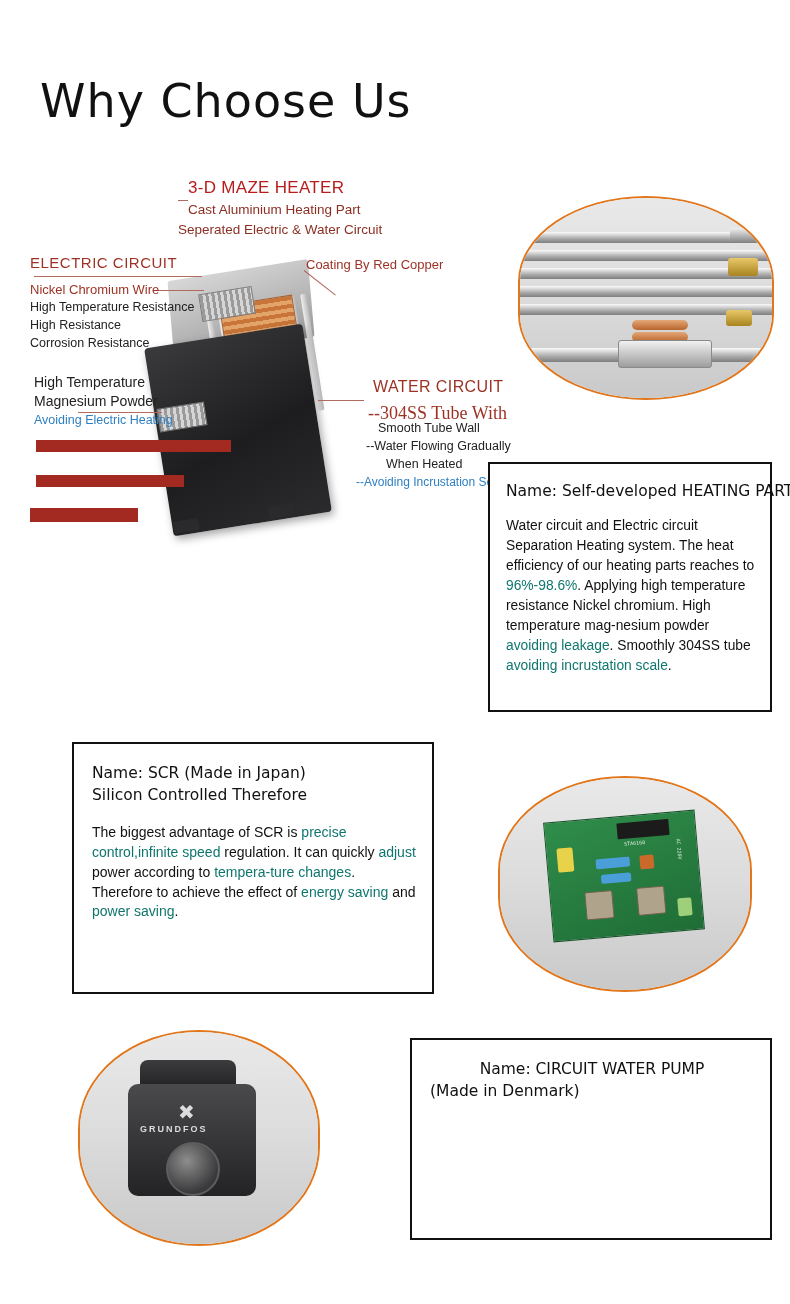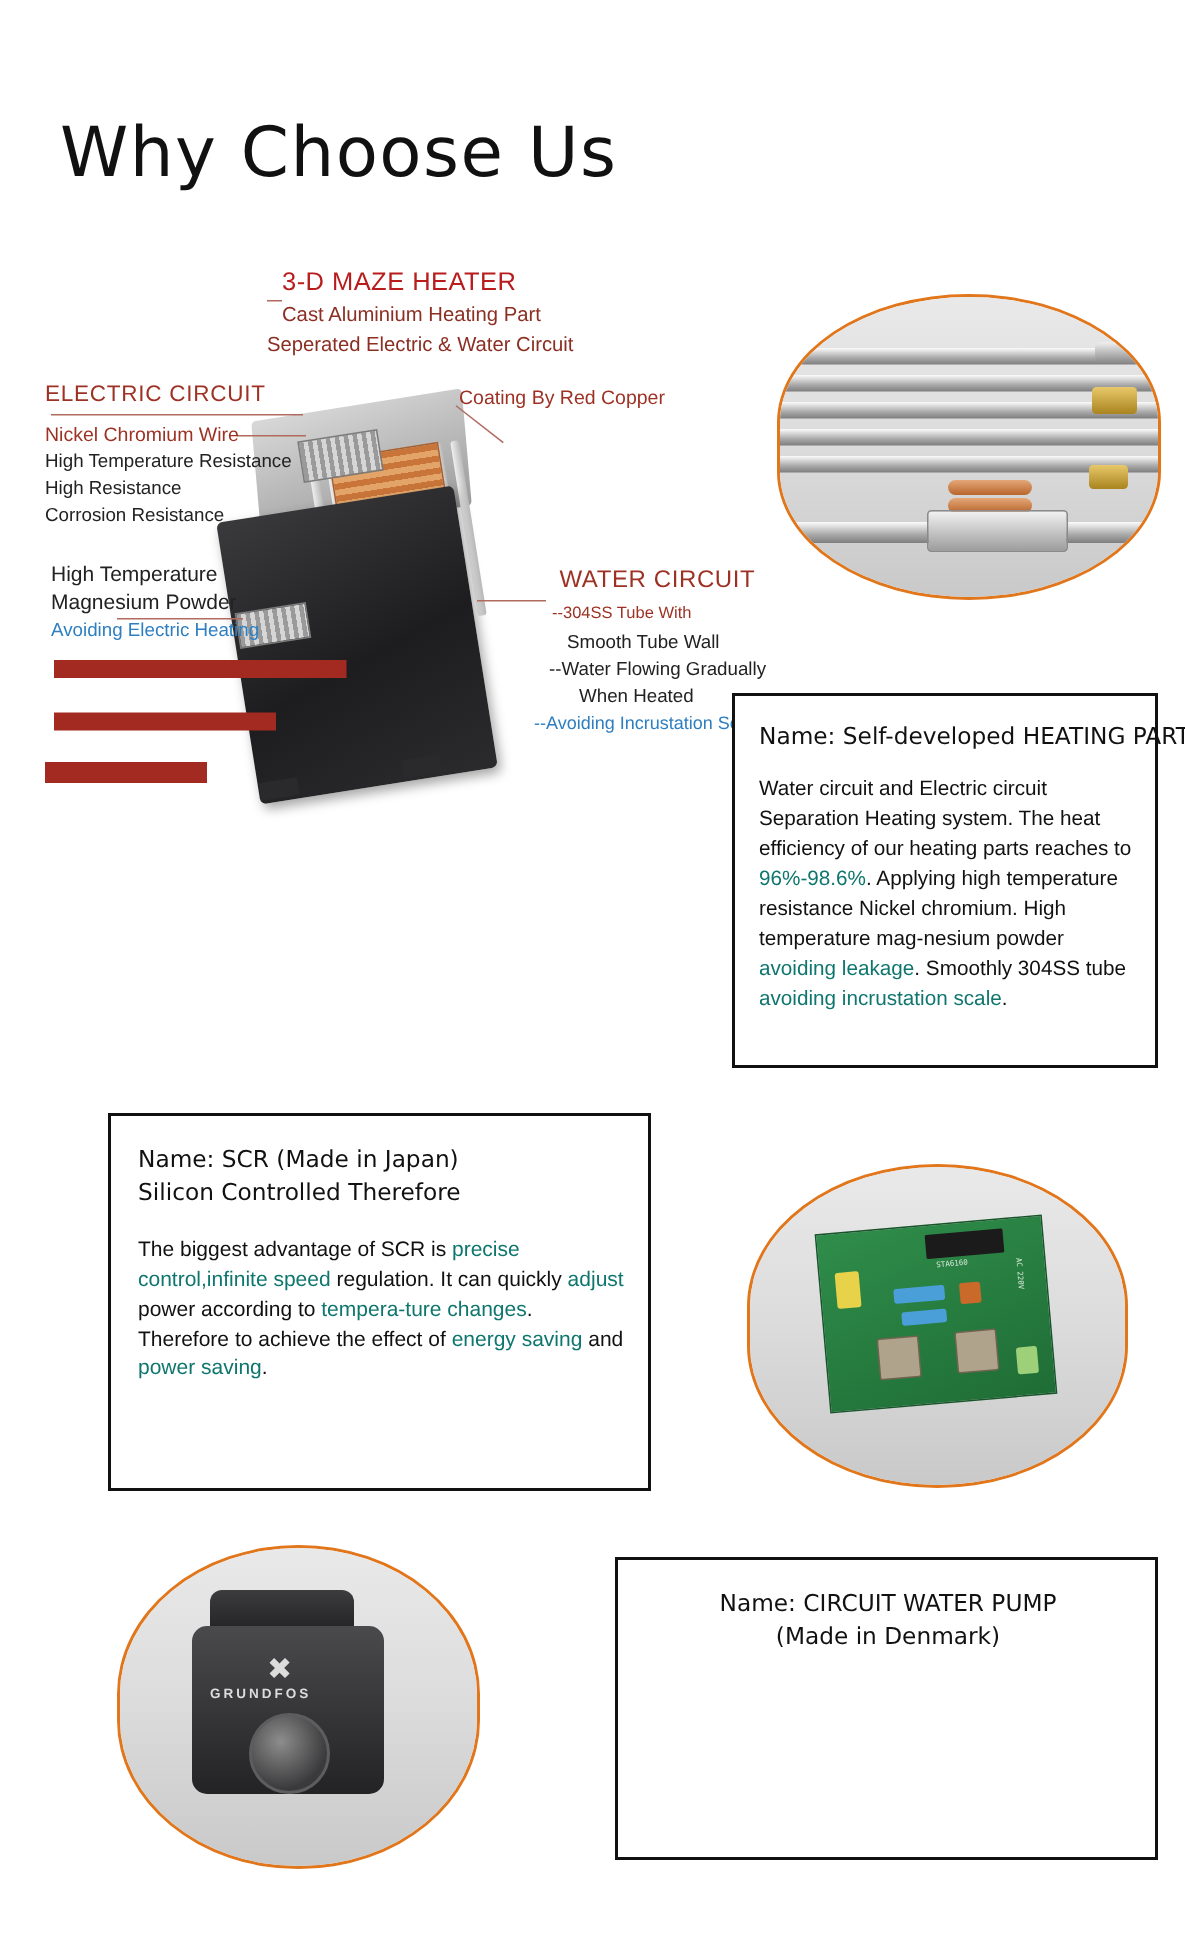--- a/index.html
+++ b/index.html
@@ -151,23 +151,24 @@
     top: 228px;
     font-size: 16px;
     color: #9d3224;
     letter-spacing: .4px;
     white-space: nowrap;
   }
   .lbl-304 {
     position: absolute;
     left: 350px;
     top: 253px;
-    font-size: 11px;
+    font-size: 18px;
     color: #9d3224;
     white-space: nowrap;
+    font-family: Liberation Serif, serif;
   }
   .lbl-smooth {
     position: absolute;
     left: 360px;
     top: 271px;
     font-size: 12.5px;
     color: #222;
     white-space: nowrap;
   }
   .lbl-flow {
@@ -578,14 +579,14 @@
   <div class="ph-bg"></div>
   <div class="pump-head"></div>
   <div class="pump-body"></div>
   <div class="pump-x">✖</div>
   <div class="pump-brand">GRUNDFOS</div>
   <div class="pump-dial"></div>
 </div>
 
 <div class="textbox tb-pump">
   <div class="tb-title center">Name: CIRCUIT WATER PUMP</div>
-  <div class="tb-subtitle center" style="text-align:center">(Made in Denmark)</div>
+  <div class="tb-subtitle center" style="">(Made in Denmark)</div>
 </div>
 
 </body></html>

